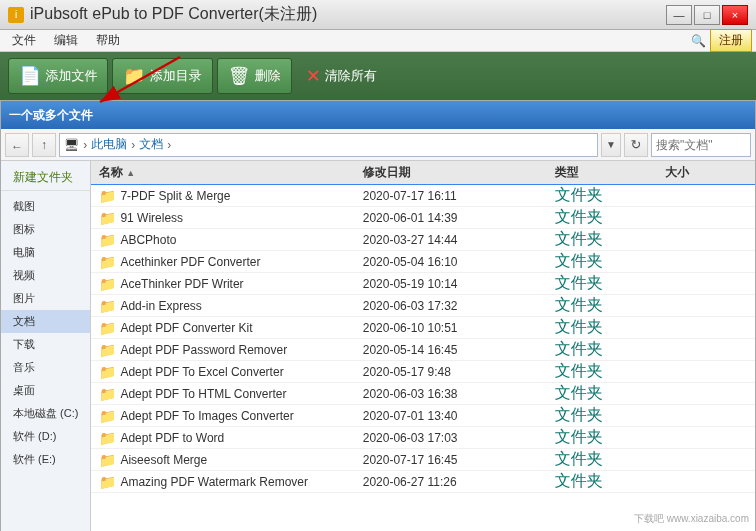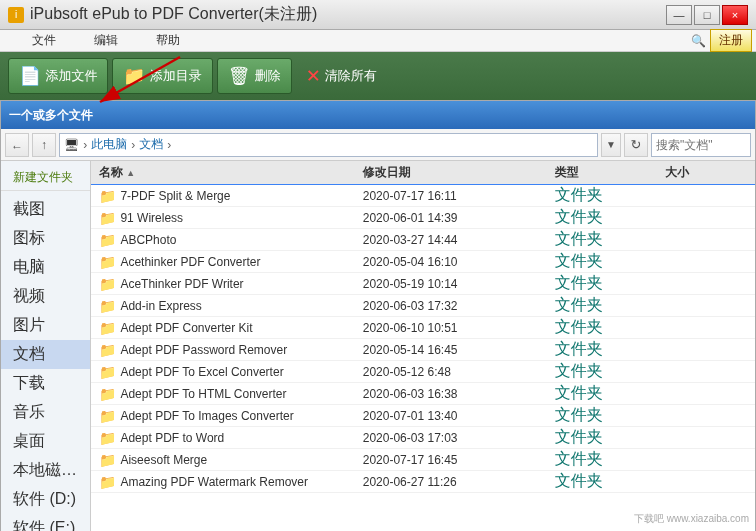--- a/index.html
+++ b/index.html
@@ -33,21 +33,20 @@
       align-items: center;
       padding: 0 4px;
       border-bottom: 1px solid #ccc;
       gap: 2px;
     }
     .menu-item {
       padding: 2px 8px;
       cursor: pointer;
       font-size: 12px;
       color: #333;
-      margin-left: 20px;
     }
     .menu-right { margin-left: auto; display: flex; align-items: center; gap: 4px; }
     .reg-btn {
       background: linear-gradient(to bottom, #fffbe0, #f0e060);
       border: 1px solid #c8a000;
       padding: 2px 8px;
       cursor: pointer;
       font-size: 12px;
       color: #663300;
       display: flex; align-items: center; gap: 3px;
@@ -195,21 +194,21 @@
     .sidebar-new-folder {
       padding: 4px 12px;
       font-size: 12px;
       color: #4d7c0f;
       cursor: pointer;
       border-bottom: 1px solid #ddd;
       margin-bottom: 4px;
     }
     .sidebar-item {
       padding: 4px 8px 4px 12px;
-      font-size: 16px;
+      font-size: 11px;
       color: #333;
       cursor: pointer;
       white-space: nowrap;
       overflow: hidden;
       text-overflow: ellipsis;
     }
     .sidebar-item.active { background: #c8d8f0; }
 
     
     .file-list-area {
@@ -445,21 +444,21 @@
     </div>
     <div class="file-cell-date">2020-05-14 16:45</div>
     <div class="file-cell-type">文件夹</div>
     <div class="file-cell-size"></div>
   </div>
           <div class="file-row">
     <div class="file-cell-name">
       <span class="folder-icon">📁</span>
       <span>Adept PDF To Excel Converter</span>
     </div>
-    <div class="file-cell-date">2020-05-12 6:48</div>
+    <div class="file-cell-date">2020-05-17 9:48</div>
     <div class="file-cell-type">文件夹</div>
     <div class="file-cell-size"></div>
   </div>
           <div class="file-row">
     <div class="file-cell-name">
       <span class="folder-icon">📁</span>
       <span>Adept PDF To HTML Converter</span>
     </div>
     <div class="file-cell-date">2020-06-03 16:38</div>
     <div class="file-cell-type">文件夹</div>

